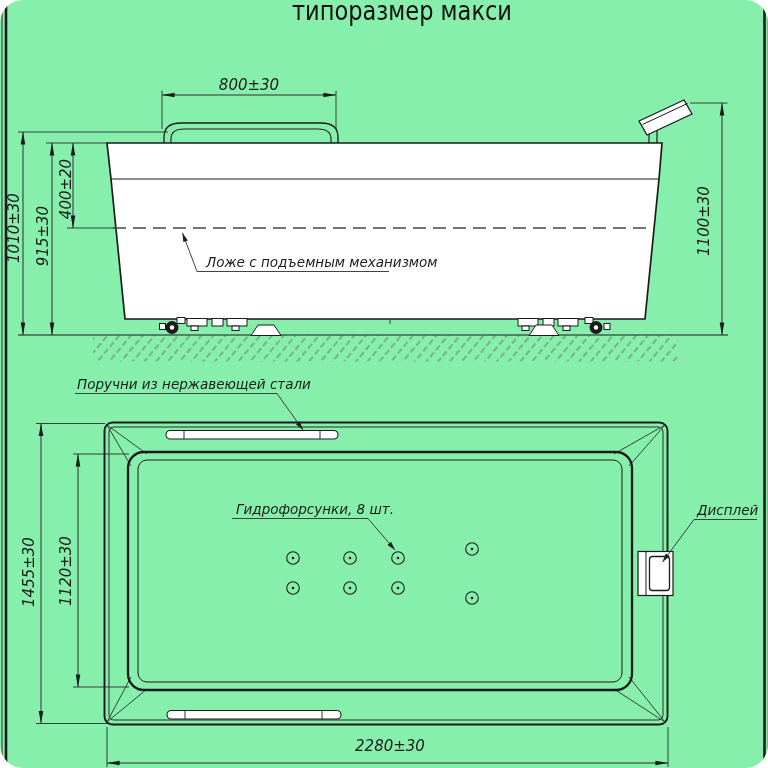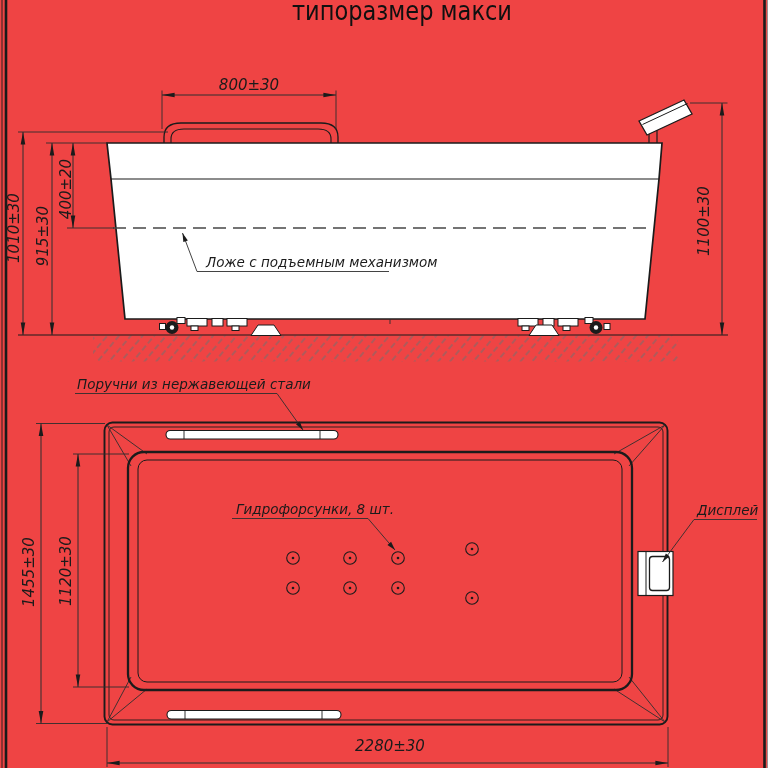--- a/index.html
+++ b/index.html
@@ -1,17 +1,17 @@
 <!DOCTYPE html>
 <html><head>
 <meta charset="utf-8">
 <style>
   html,body { margin:0; padding:0; background:#fff; }
-  .sheet { width:768px; height:768px; position:relative; background:#ef4444;
-           overflow:hidden; font-family:"DejaVu Sans", sans-serif; }
+  .sheet { width:768px; height:768px; position:relative; background:#86efac;
+           overflow:hidden; font-family:"DejaVu Sans", sans-serif;border-radius:23px; }
   .sheet svg { position:absolute; left:0; top:0; }
   .s  { stroke:#1b1b1b; fill:none; }
   .sw { stroke:#1b1b1b; fill:#ffffff; }
   .thin { stroke:#2e2e2e; fill:none; }
   .t-title { font:26px "DejaVu Sans", sans-serif; fill:#101010; }
   .t-dim   { font:italic 15px "DejaVu Sans", sans-serif; fill:#1b1b1b; }
   .t-label { font:italic 13.5px "DejaVu Sans", sans-serif; fill:#1b1b1b; }
 </style>
 </head>
 <body>

